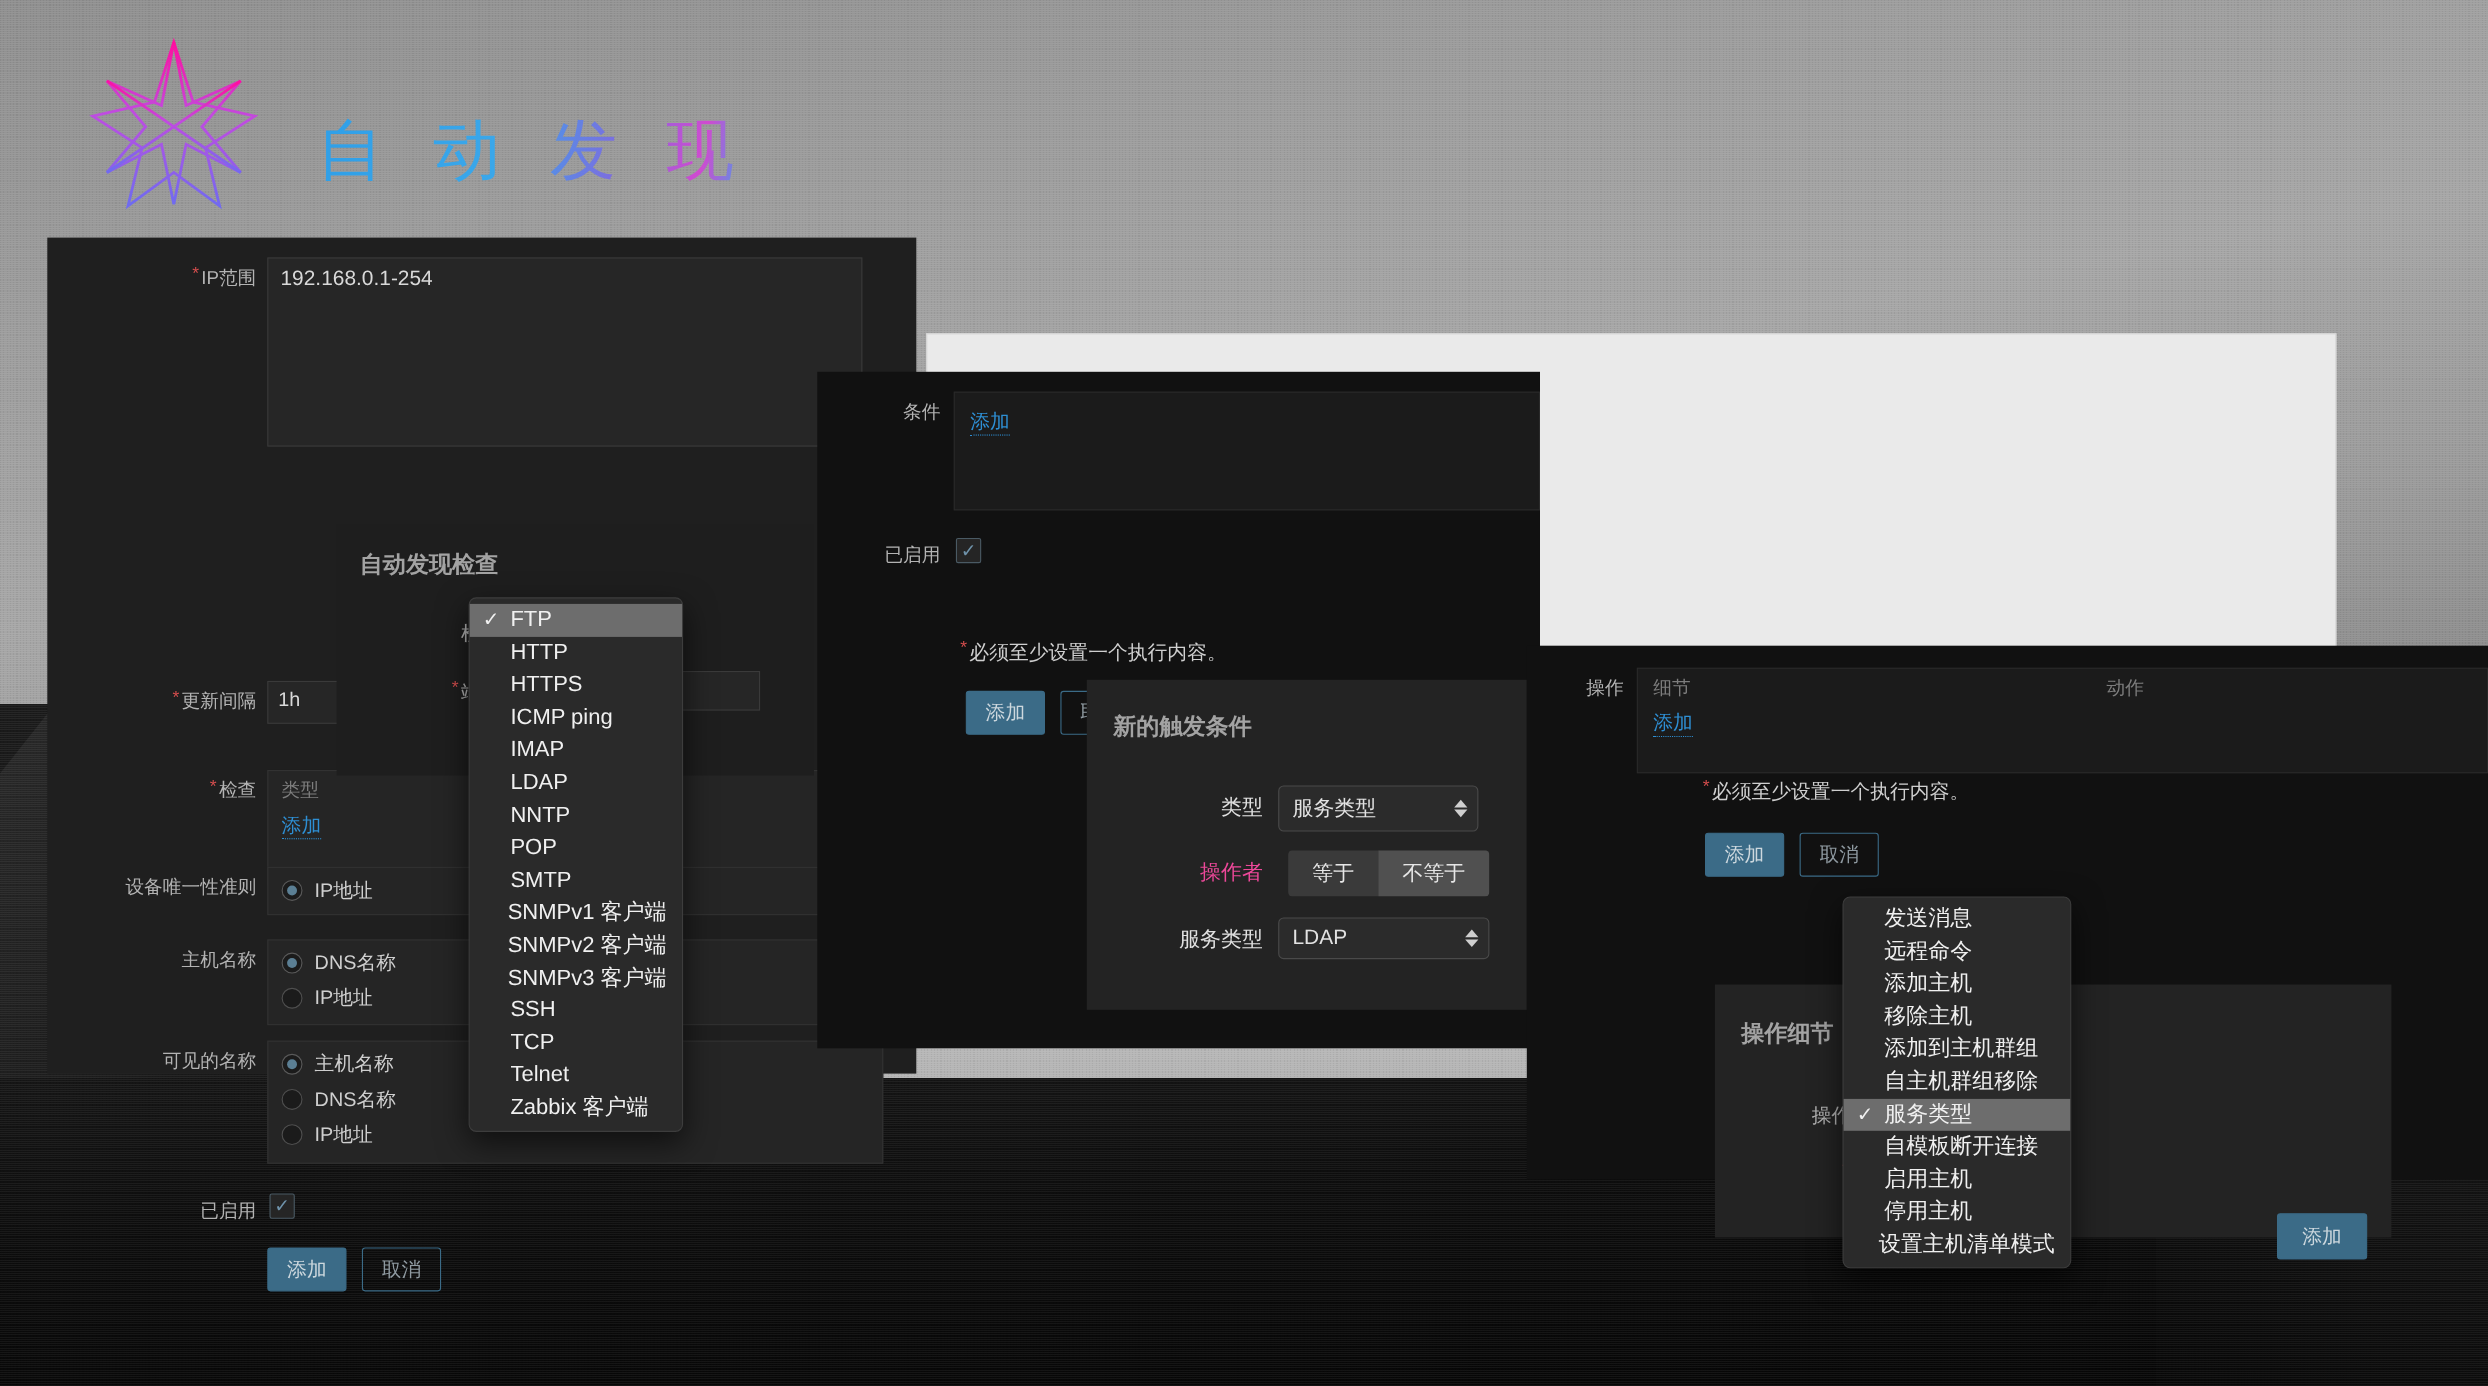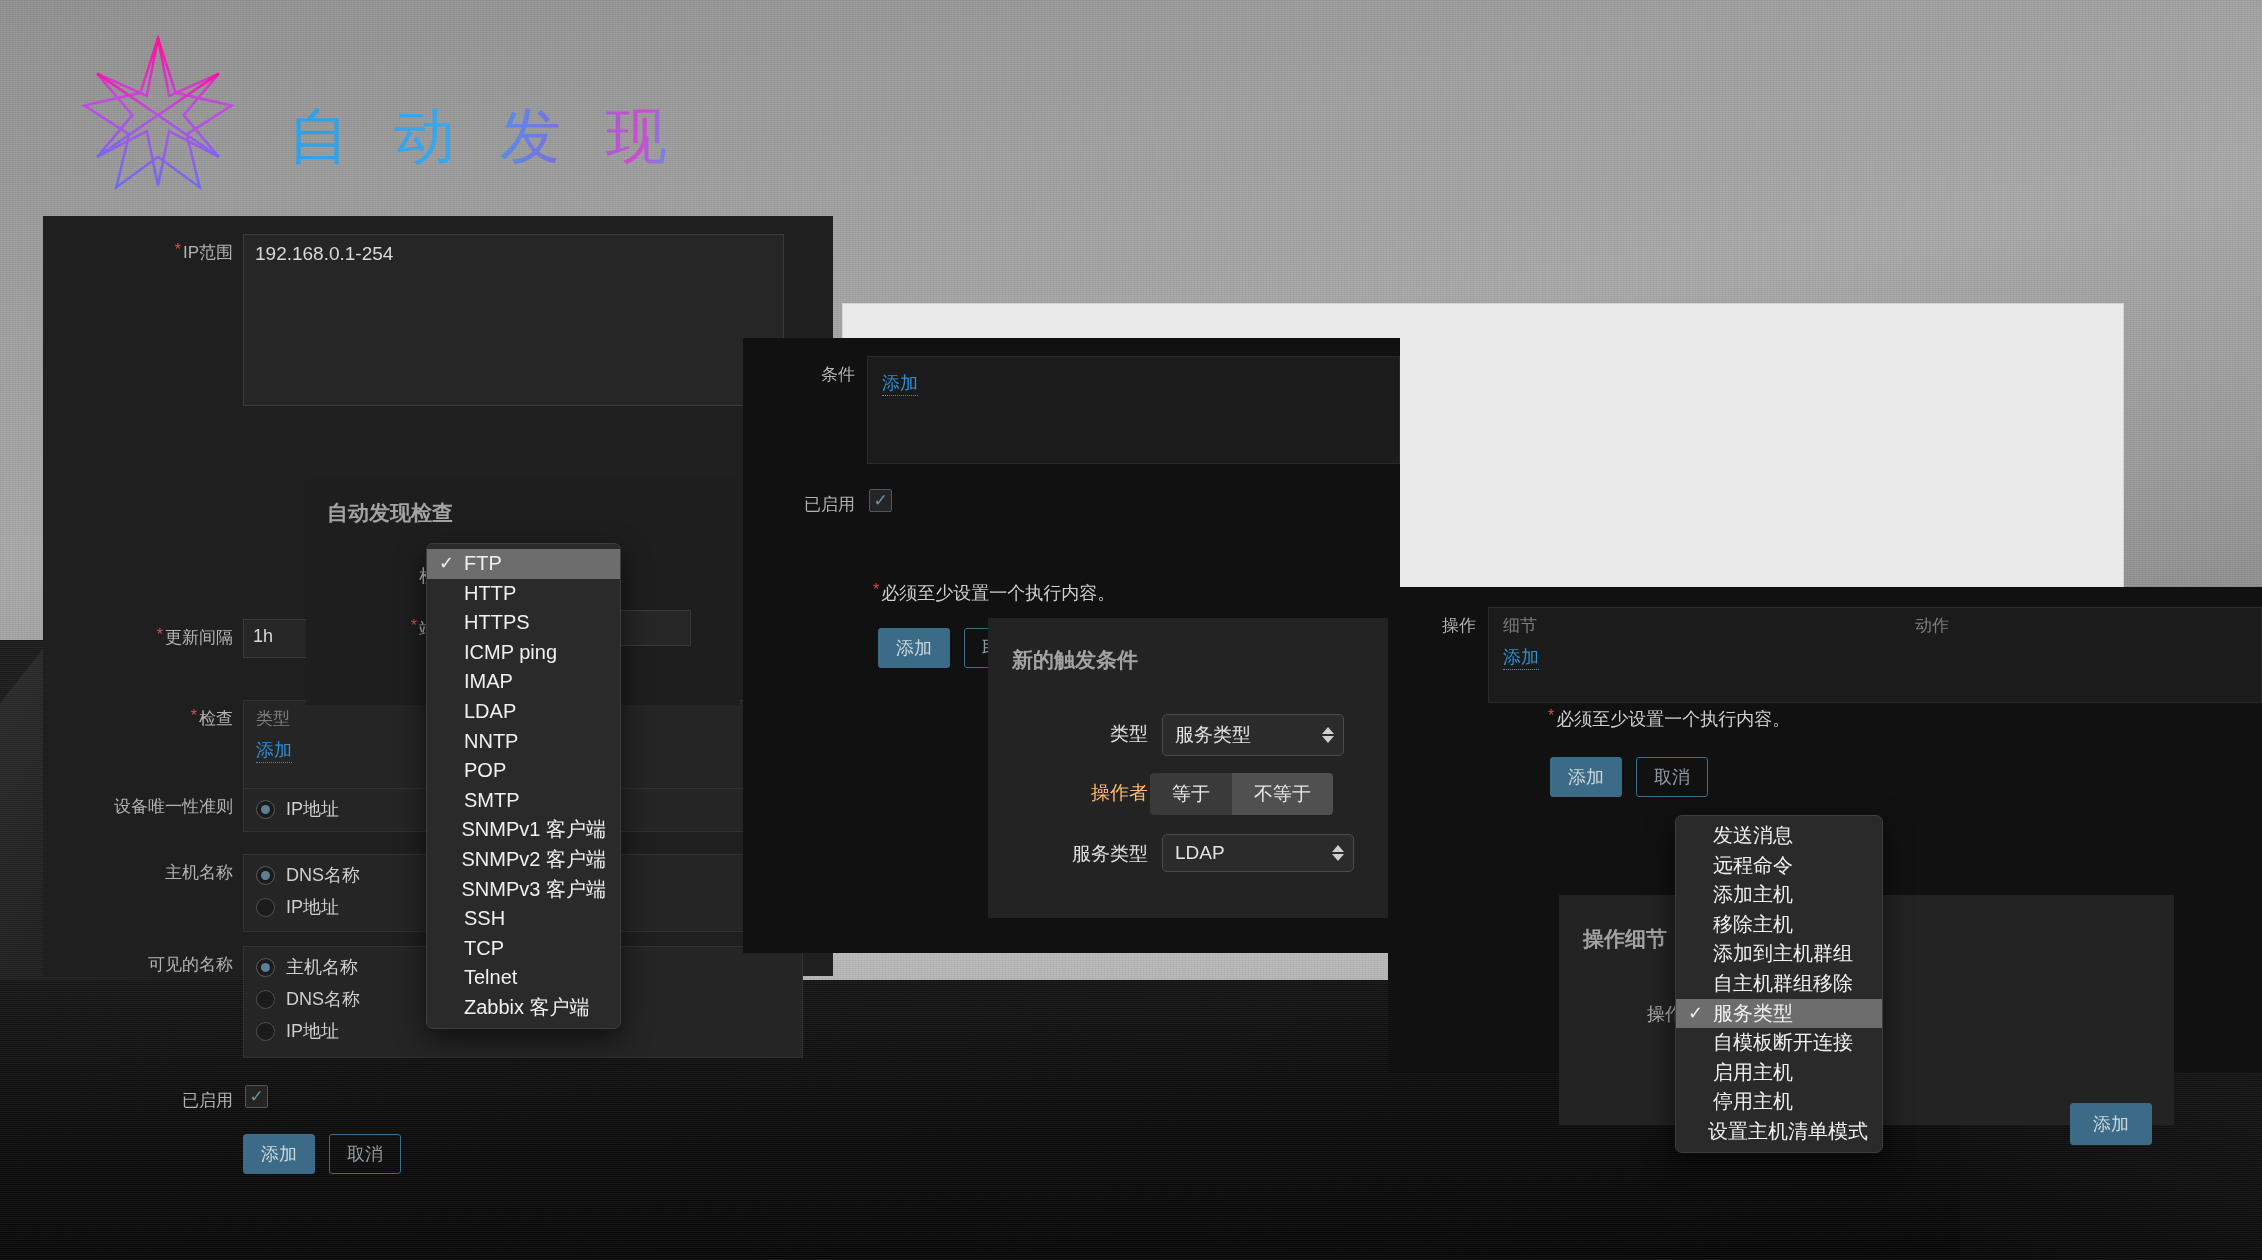--- a/index.html
+++ b/index.html
@@ -408,22 +408,22 @@
         <span>服务类型</span>
         <span class="arrows">
             <span class="up"></span>
             <span class="dn"></span>
           </span>
       </div>
     </div>
   </div>
 
   <div class="row" style="position:absolute;left:0;top:155px;width:400px;">
-    <div class="lbl" style="width:160px;font-size:19px;color:#fdba74;font-family:Liberation Serif, serif;">操作者</div>
-    <div class="field" style="margin-left:2px;">
+    <div class="lbl" style="width:160px;font-size:19px;color:#ec4899;font-family:Liberation Serif, serif;">操作者</div>
+    <div class="field" style="margin-left:23px;">
       <div class="seg">
         <div class="opt active">等于</div>
         <div class="opt">不等于</div>
       </div>
     </div>
   </div>
 
   <div class="row" style="position:absolute;left:0;top:216px;width:400px;">
     <div class="lbl" style="width:160px;font-size:19px;color:#e0e0e0;">服务类型</div>
     <div class="field" style="margin-left:14px;">

